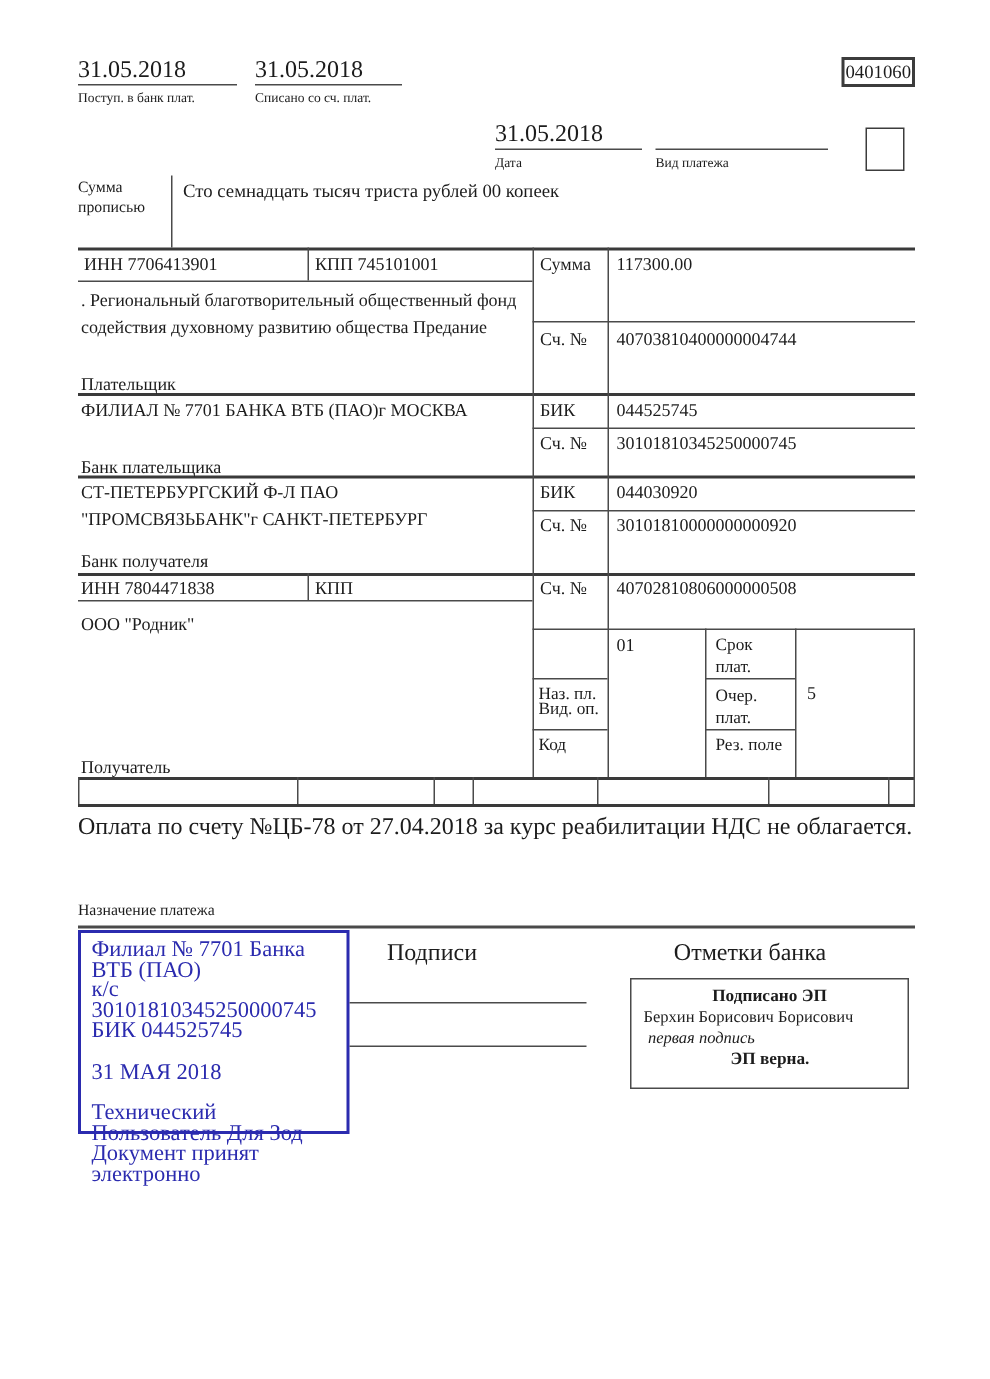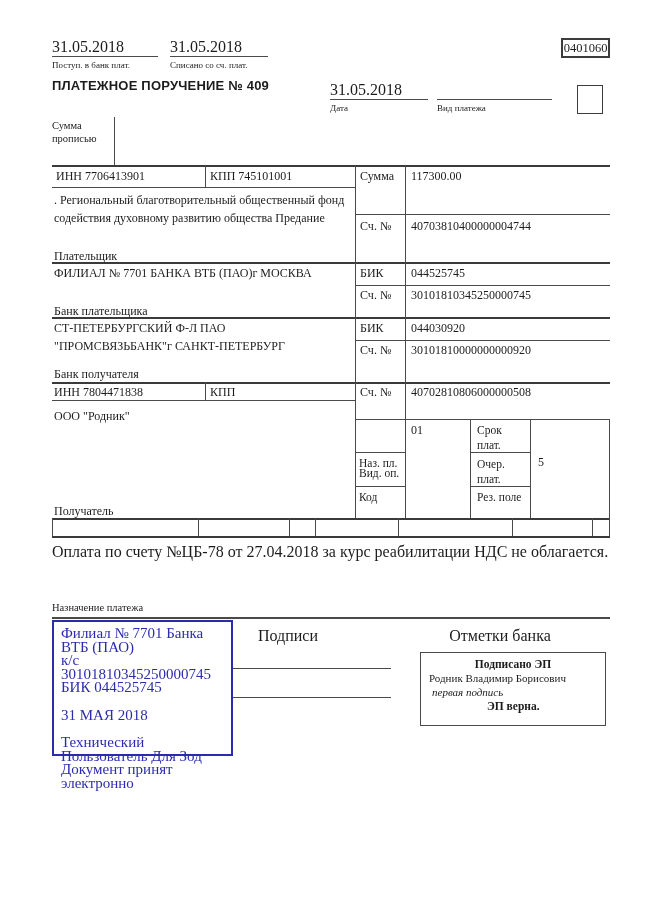--- a/index.html
+++ b/index.html
@@ -43,31 +43,31 @@
   <span class="t small" style="left:52px; top:60px;">Поступ. в банк плат.</span>
 
   <span class="t" style="left:170px; top:38px;">31.05.2018</span>
   <div class="hline" style="left:170px; top:56px; width:98px;"></div>
   <span class="t small" style="left:170px; top:60px;">Списано со сч. плат.</span>
 
   <div class="box" style="left:561px; top:38px; width:49px; height:20px;justify-content:center;">
     <span style="font-size:12.5px;">0401060</span>
   </div>
 
-  <span class="t title" style="left:52px; top:78px;">ПЛАТЕЖНОЕ ПОРУЧЕНИЕ № 409</span>
   <span class="t" style="left:330px; top:81px;">31.05.2018</span>
   <div class="hline" style="left:330px; top:99px; width:98px;"></div>
   <span class="t small" style="left:330px; top:103px;">Дата</span>
   <div class="hline" style="left:437px; top:99px; width:115px;"></div>
   <span class="t small" style="left:437px; top:103px;">Вид платежа</span>
   <div class="box" style="left:577px; top:85px; width:26px; height:29px; border-width:1.5px;"></div>
 
   <span class="t lbl" style="left:52px; top:120px;">Сумма</span>
   <span class="t lbl" style="left:52px; top:133px;">прописью</span>
   <div class="vline" style="left:114px; top:117px; height:48px;"></div>
+  <span class="t" style="left:122px; top:120px; font-size:12.5px;">Сто семнадцать тысяч триста рублей 00 копеек</span>
 
   <div class="tbl">
 
     <div class="hline bold" style="left:0; top:0; width:558px;"></div>
     <div class="hline" style="left:0; top:22px; width:303px;"></div>
     <div class="hline" style="left:303px; top:49px; width:255px;"></div>
     <div class="hline bold" style="left:0; top:97px; width:558px;"></div>
     <div class="hline" style="left:303px; top:120px; width:255px;"></div>
     <div class="hline bold" style="left:0; top:152px; width:558px;"></div>
     <div class="hline" style="left:303px; top:175px; width:255px;"></div>
@@ -153,18 +153,18 @@
     <div>Документ принят электронно</div>
   </div>
 
   <span class="t center" style="left:238px; top:627px; width:100px;">Подписи</span>
   <div class="hline" style="left:233px; top:668px; width:158px;"></div>
   <div class="hline" style="left:233px; top:697px; width:158px;"></div>
 
   <span class="t center" style="left:425px; top:627px; width:150px;">Отметки банка</span>
   <div class="signbox">
     <div class="b center" style="font-size:11.5px;">Подписано ЭП</div>
-    <div>Родник Владимир Борисович</div>
+    <div>Берхин Борисович Борисович</div>
     <div class="i" style="padding-left:3px;">первая подпись</div>
     <div class="b" style="padding-left:58px; font-size:11.5px;">ЭП верна.</div>
   </div>
 
 </div>
 
 </body></html>

